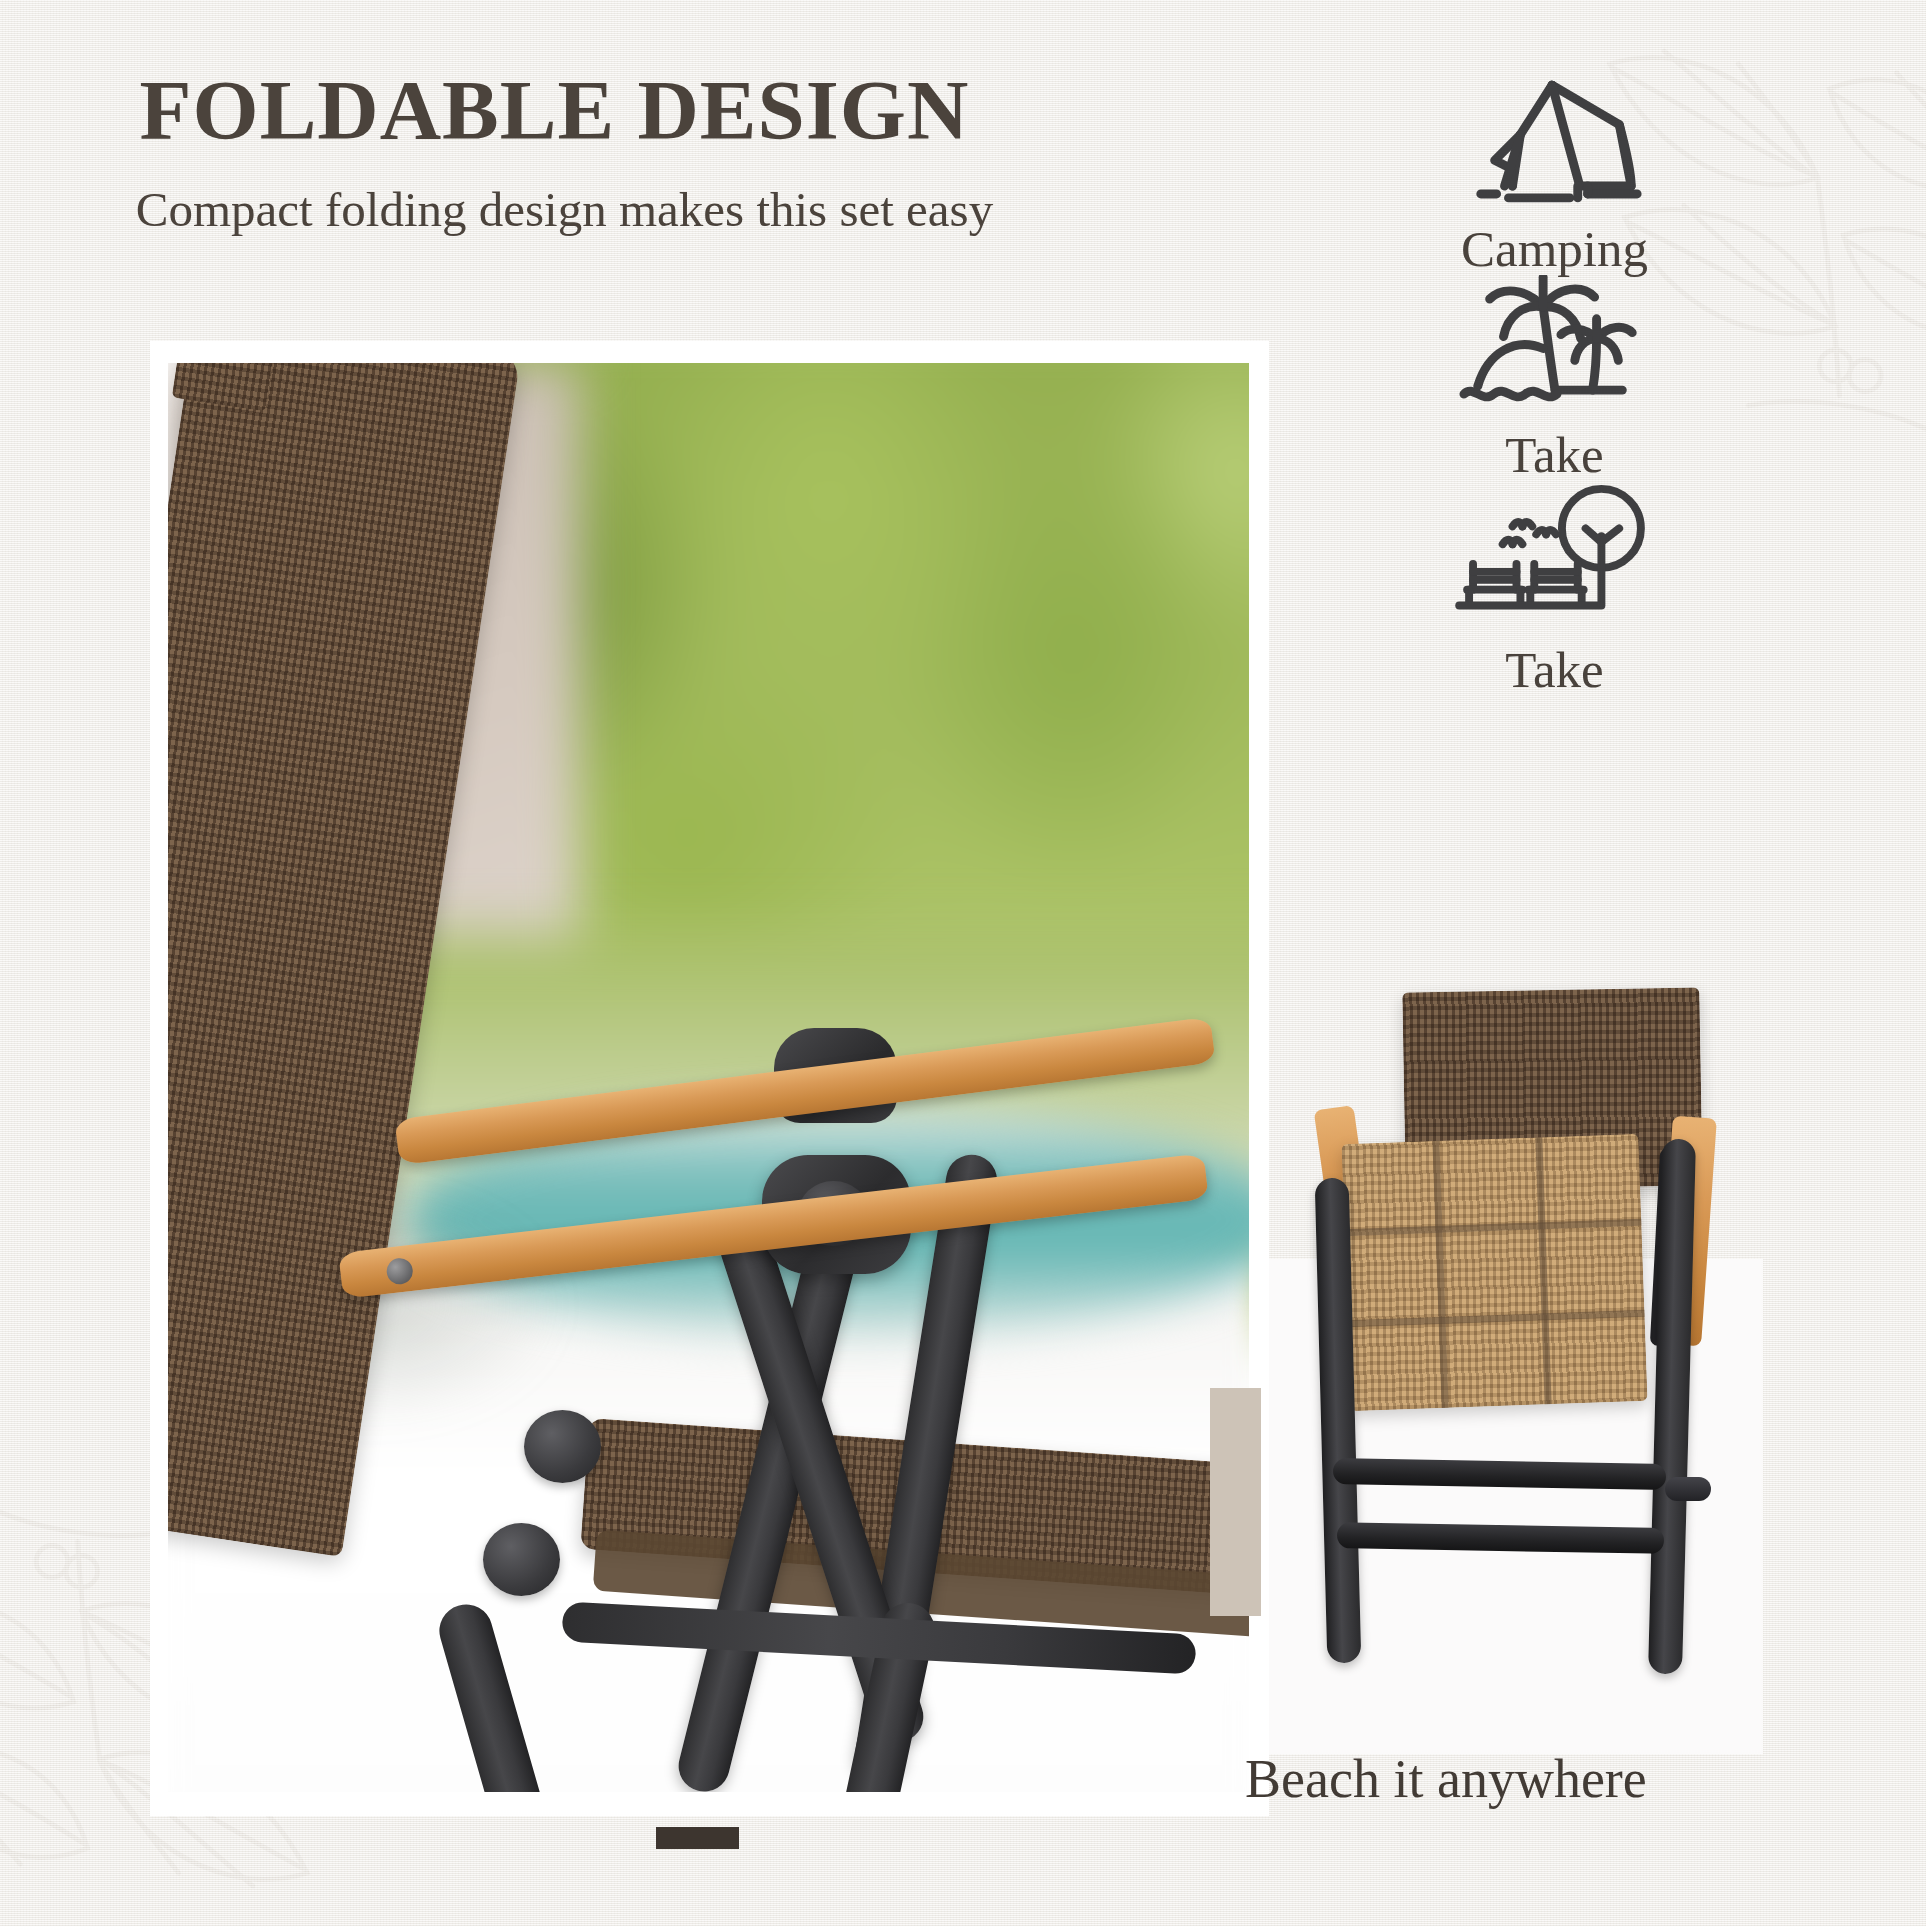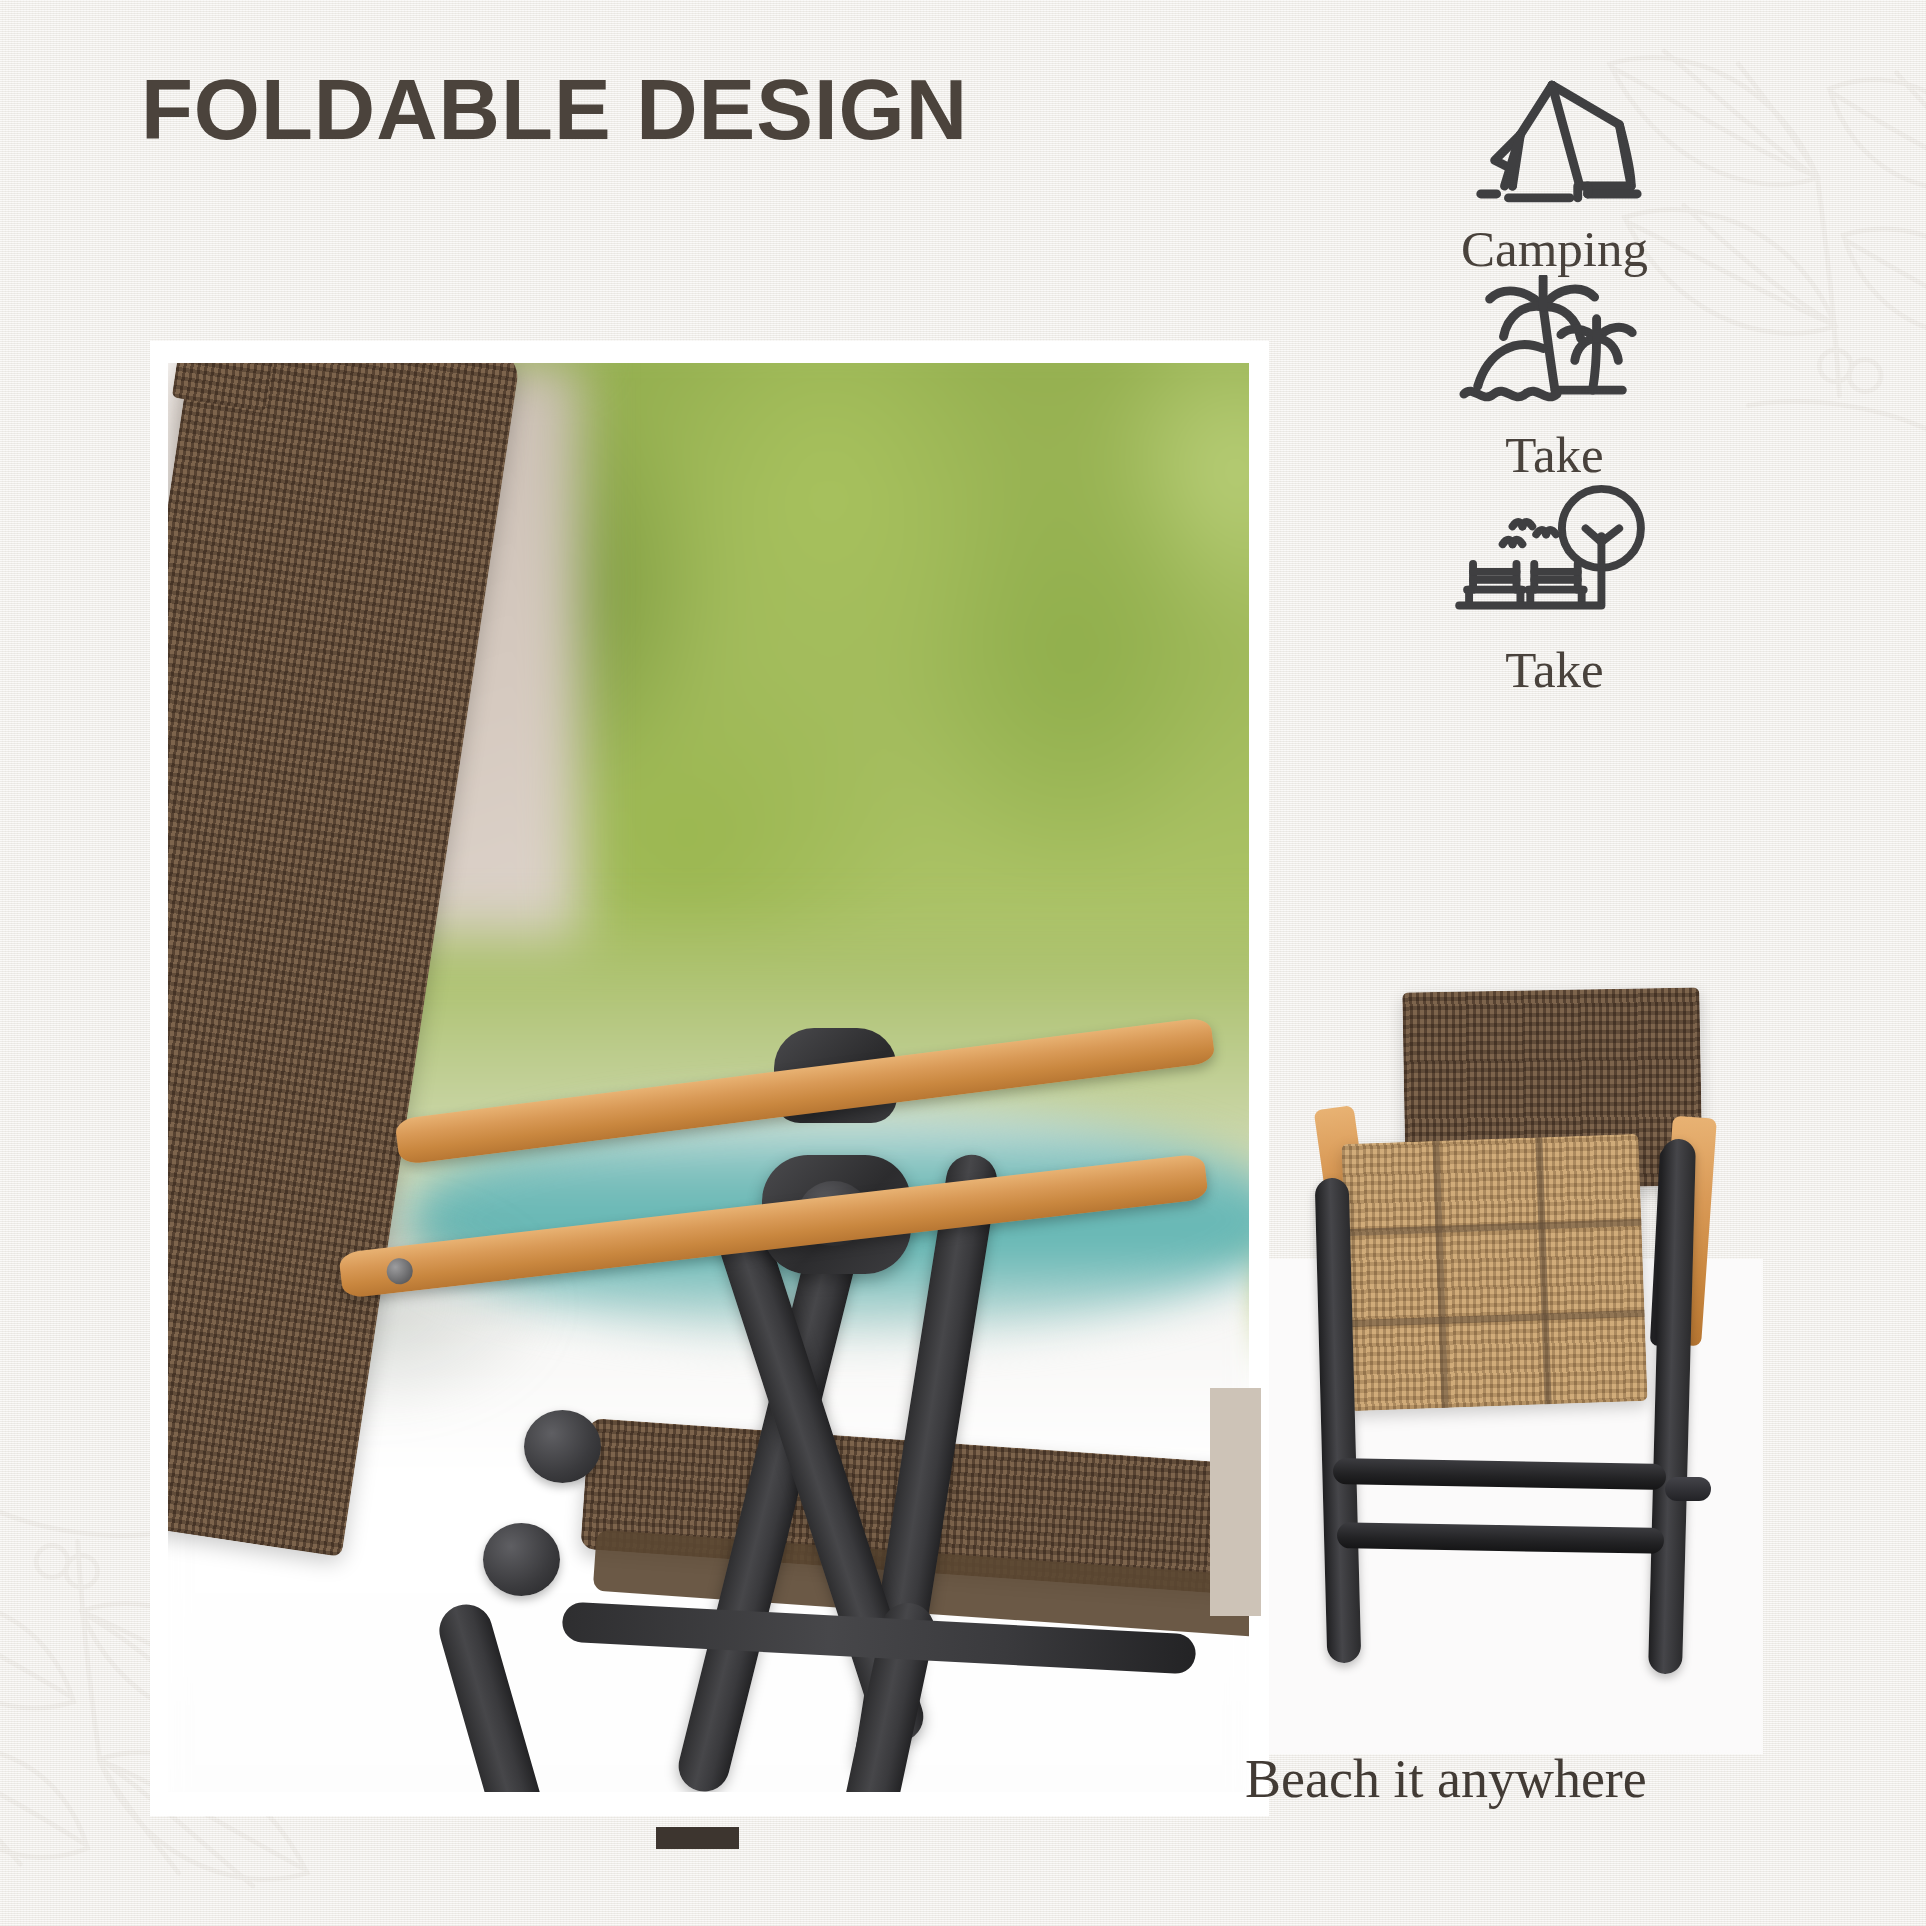--- a/index.html
+++ b/index.html
@@ -18,21 +18,21 @@
   }
 
   
   .leaf-wm{position:absolute;z-index:0;opacity:.55;}
   #leaf-tr{top:-30px;right:-59px;}
   #leaf-bl{bottom:-40px;left:-69px;transform:rotate(180deg);}
 
   
   #title{
     position:absolute;left:0;top:61px;width:1109px;text-align:center;z-index:6;
-    font-family:Liberation Sans, sans-serif;
+    font-family:Liberation Serif, serif;
     font-weight:bold;font-size:85px;letter-spacing:1px;color:#4b433c;
     white-space:nowrap;
   }
   #subtitle{
     position:absolute;left:109px;top:180px;width:911px;text-align:center;z-index:6;
     font-family:"Liberation Serif", serif;
     font-size:49px;line-height:1.22;color:#4b433c;
   }
 
   
@@ -297,20 +297,21 @@
     <path d="M280 274 C345 312 408 348 440 361"></path>
     <circle cx="268" cy="400" r="16"></circle>
     <circle cx="298" cy="410" r="16"></circle>
     <path d="M250 212 C262 300 268 360 272 430"></path>
     <path d="M180 440 C240 430 310 440 365 466"></path>
   </g>
 </svg>
 
 <div id="title">FOLDABLE DESIGN</div>
 <div id="subtitle">
+  <div>Compact folding design makes this set easy</div>
 </div>
 
 <div id="icon-column">
 
   <div class="icon-block">
     <svg class="icon-art" width="188" height="149" viewBox="0 0 190 150" fill="none">
       <g stroke="#3f3f41" stroke-width="9" stroke-linecap="round" stroke-linejoin="round" fill="none">
         <path d="M92 16 L160 56 L172 118"></path>
         <path d="M92 16 L60 66 L52 118"></path>
         <path d="M92 16 L120 118"></path>

